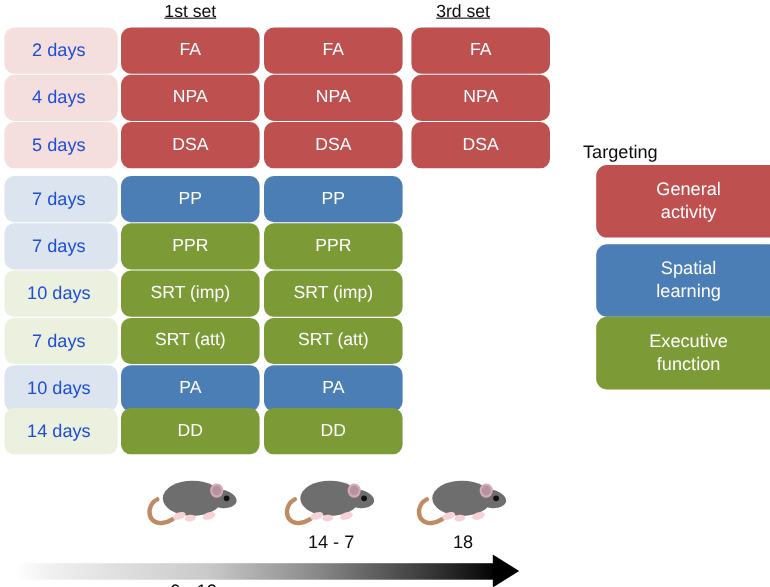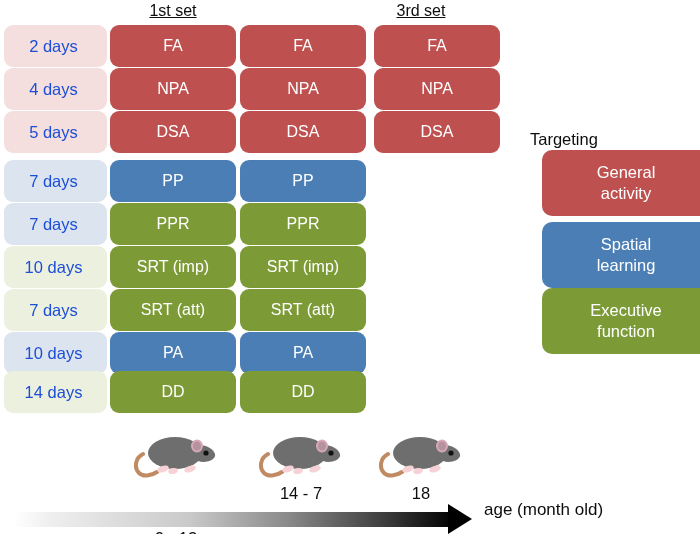--- a/index.html
+++ b/index.html
@@ -250,15 +250,14 @@
           <circle cx="73" cy="25" r="2.6" fill="#111111"></circle>
           <ellipse cx="30" cy="41" rx="6" ry="3.2" fill="#F6D2D6" transform="rotate(-18 30 41)"></ellipse>
           <ellipse cx="57" cy="41" rx="6" ry="3.2" fill="#F6D2D6" transform="rotate(-18 57 41)"></ellipse>
           <ellipse cx="40" cy="43" rx="5" ry="3" fill="#F6D2D6" transform="rotate(-10 40 43)"></ellipse>
         </svg></div>
       <div class="age-tick" style="left: 361px;">18</div>
     </div>
 
   <div id="arrow-bar"></div>
   <div id="arrow-head"></div>
-  <div id="axis-label">age (month old)</div>
 
 </div>
 
 </body></html>

